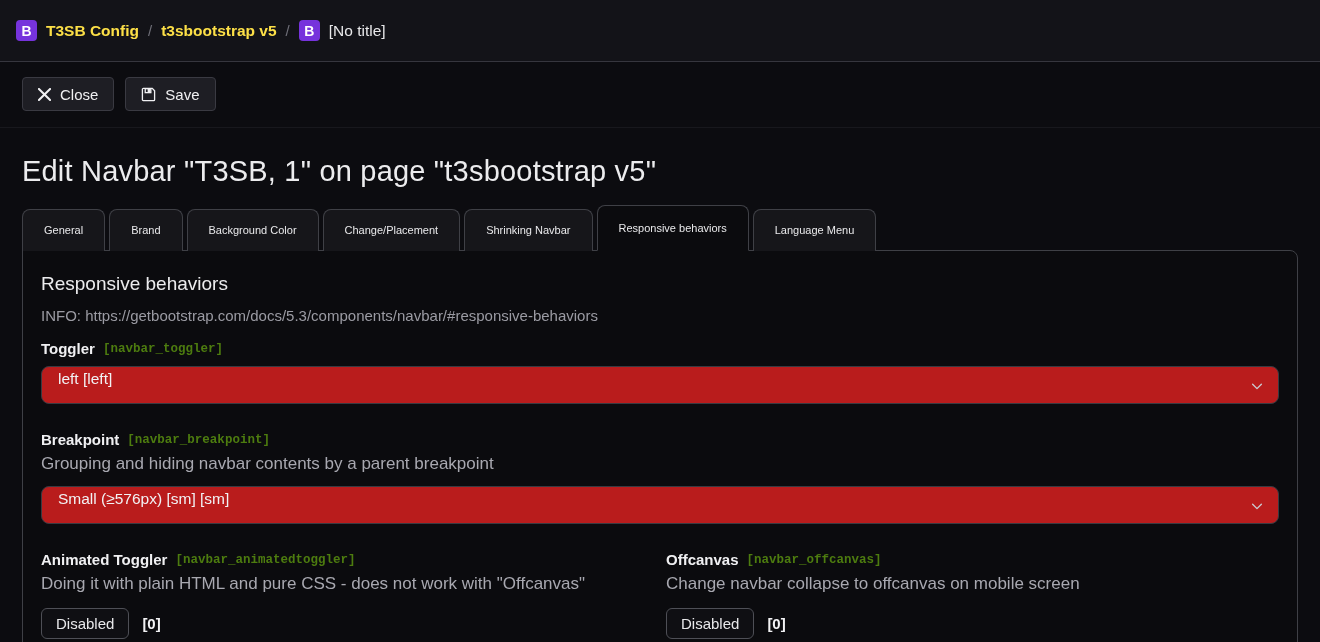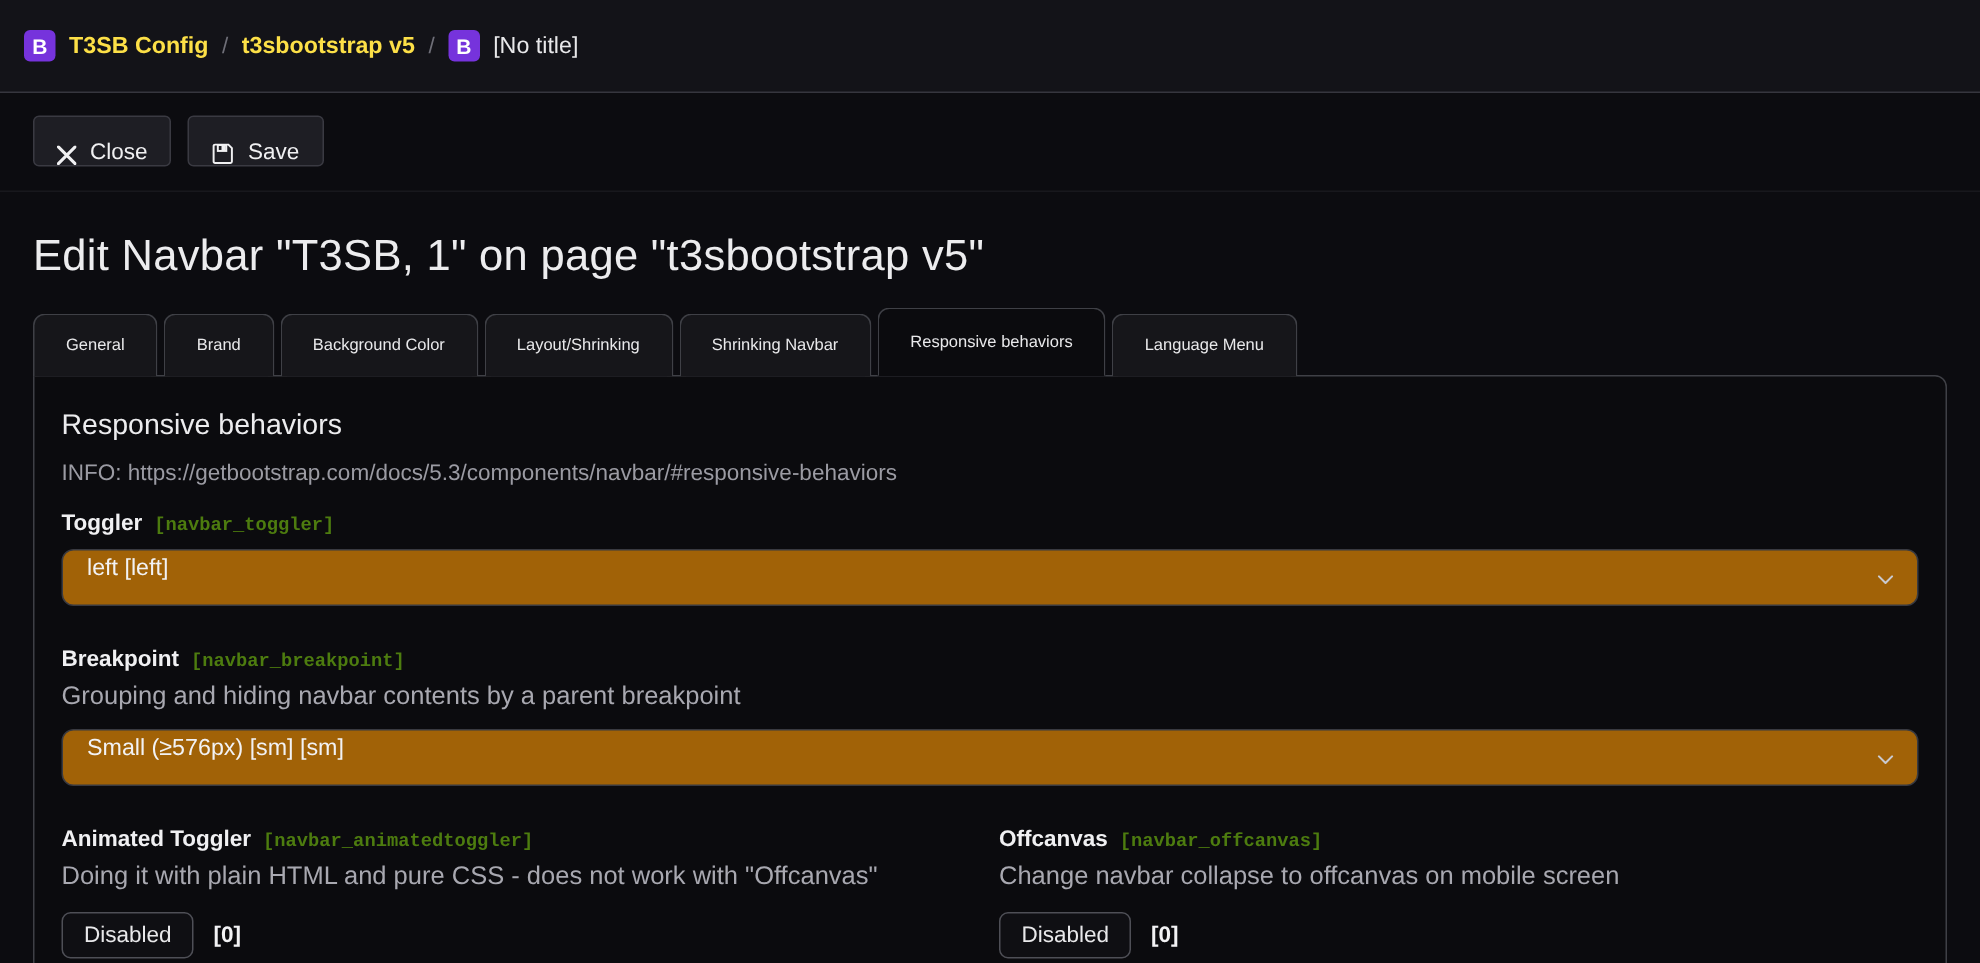--- a/index.html
+++ b/index.html
@@ -24,21 +24,21 @@
   }
   .crumb-strong { font-weight:600; color:#fde047; }
   .crumb-sep { color:#6f6f78; font-size:15px; }
   
   .docheader {
     padding:15px 22px 16px 22px;
     border-bottom:1px solid #18181d;
     display:flex; gap:11px;
   }
   .btn {
-    display:inline-flex; align-items:flex-end; gap:9px;
+    display:inline-flex; align-items:center; gap:9px;
     height:34px; padding:0 15px;
     background:#1e1e24; border:1px solid #3a3a42; border-radius:4px;
     color:#f0f0f2; font-size:15px; cursor:pointer;
     font-family:inherit;
   }
   .btn svg { display:block; }
   
   .page-title {
     margin:27px 22px 21px 22px;
     font-size:29px; font-weight:400; color:#ececee;
@@ -60,30 +60,30 @@
   }
   
   .panel {
     margin:0 22px; background:#0b0b0e;
     border:1px solid #3f4046; border-radius:0 8px 8px 8px;
     padding:18px 18px 30px 18px; position:relative; z-index:1;
     min-height:390px;
   }
   .panel-heading { font-size:19px; font-weight:400; color:#ececee; margin:4px 0 12px 0; }
   .panel-info { font-size:15px; color:#9b9ba3; margin-bottom:16px; }
-  .field-label-row { display:flex; align-items:flex-end; gap:8px; margin-bottom:9px; }
+  .field-label-row { display:flex; align-items:center; gap:8px; margin-bottom:9px; }
   .field-label { font-size:15px; font-weight:700; color:#f0f0f2; }
   .field-code {
     font-family:"Liberation Mono","DejaVu Sans Mono",monospace;
     font-size:12.5px; font-weight:700; color:#4d7c0f;
   }
   .field-desc { font-size:17px; color:#a8a8b0; margin:-3px 0 12px 0; }
   .select {
     position:relative; height:38px;
-    background:#a16207; border:1px solid #393a41; border-radius:8px;
+    background:#b91c1c; border:1px solid #393a41; border-radius:8px;
     display:flex; align-items:center; padding:0 40px 12px 16px;
     font-size:15.5px; color:#f2f2f4; cursor:pointer;
     margin-bottom:27px;
   }
   .select .chev { position:absolute; right:14px; top:12px; }
   .two-col { display:grid; grid-template-columns:1fr 1fr; gap:12px; margin-top:2px; }
   .check-row { display:flex; align-items:center; gap:13px; margin-top:14px; }
   .btn-outline {
     height:31px; padding:0 14px;
     background:#0f0f13; border:1px solid #4e4f56; border-radius:6px;
@@ -127,21 +127,21 @@
   </button>
 </div>
 
 <h1 class="page-title">Edit Navbar "T3SB, 1" on page "t3sbootstrap v5"</h1>
 
 <div class="tabwrap">
   <div class="tabs">
     <div class="tab">General</div>
     <div class="tab">Brand</div>
     <div class="tab">Background Color</div>
-    <div class="tab">Layout/Shrinking</div>
+    <div class="tab">Change/Placement</div>
     <div class="tab">Shrinking Navbar</div>
     <div class="tab active">Responsive behaviors</div>
     <div class="tab">Language Menu</div>
   </div>
 </div>
 
 <div class="panel">
   <div class="panel-heading">Responsive behaviors</div>
   <div class="panel-info">INFO: https://getbootstrap.com/docs/5.3/components/navbar/#responsive-behaviors</div>
 

